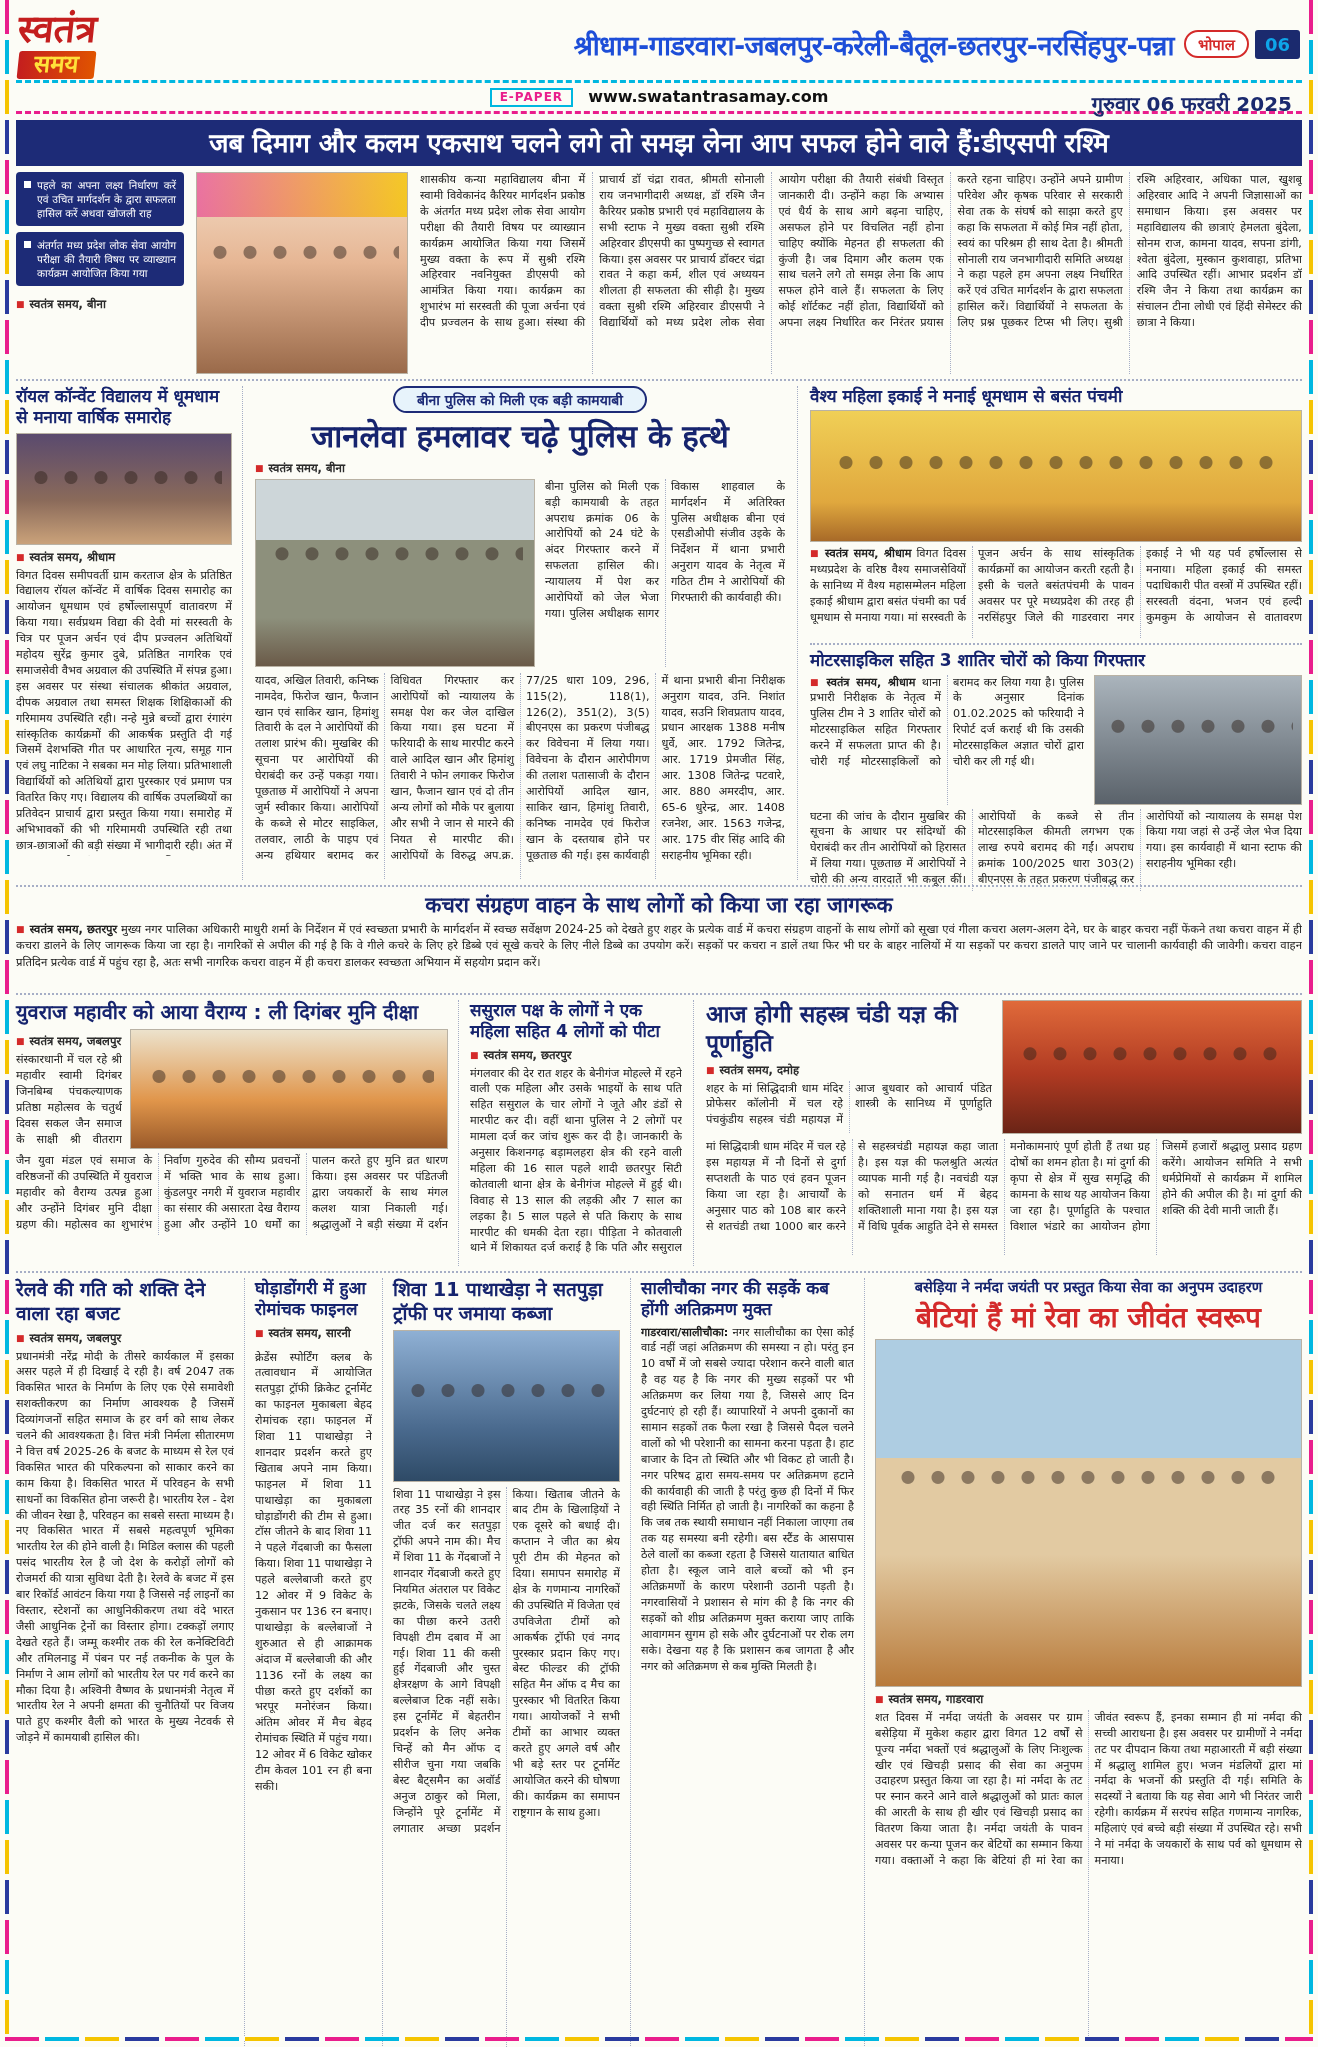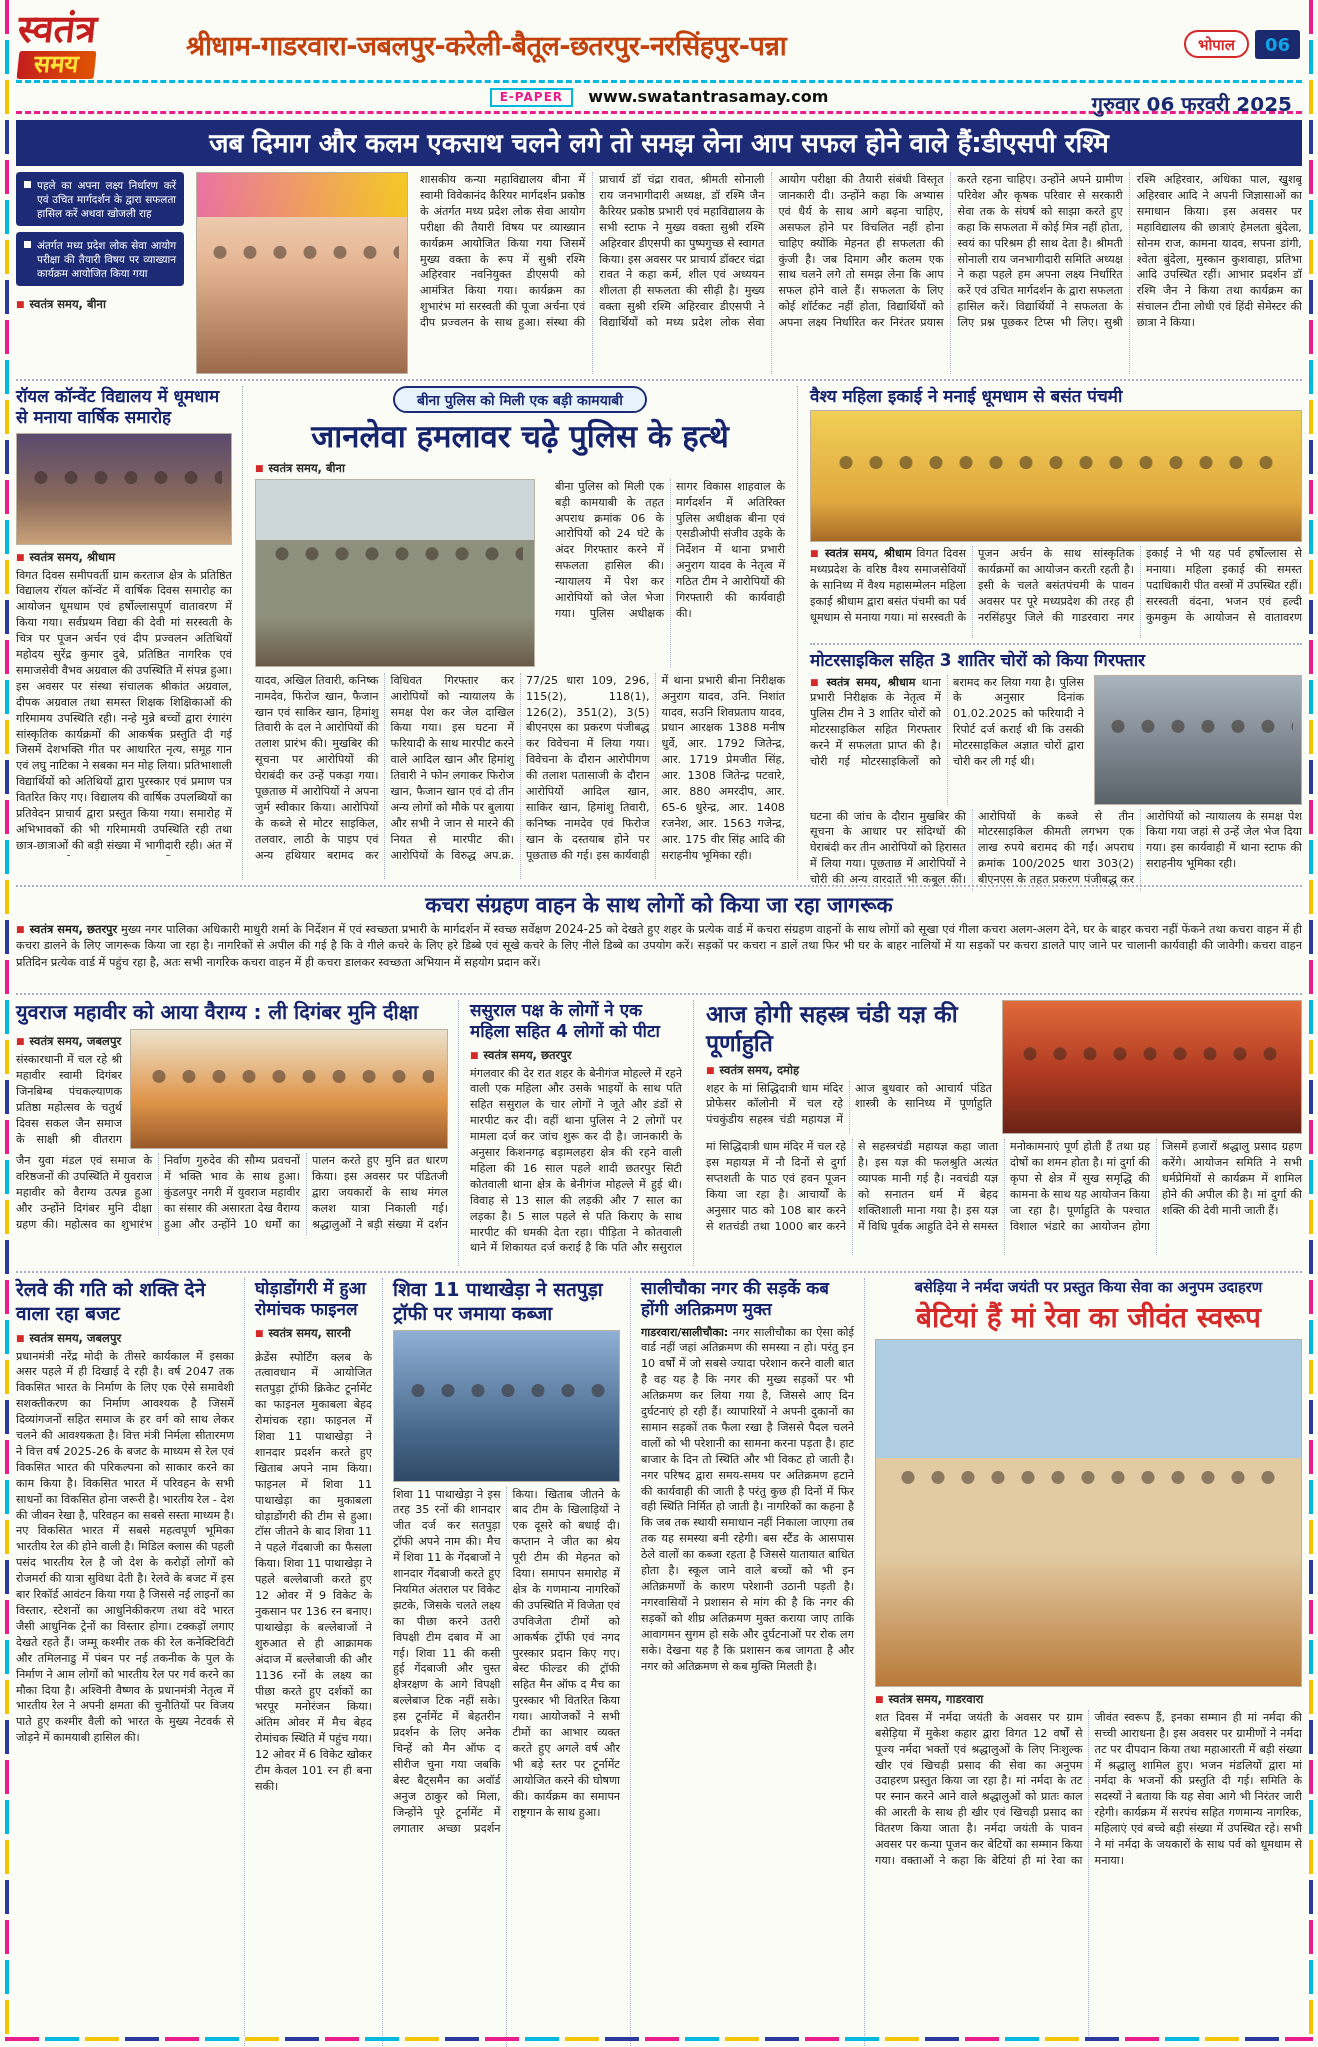--- a/index.html
+++ b/index.html
@@ -13,21 +13,21 @@
   .rv-left{left:5px;} .rv-right{right:5px;}
   .rainbow-h { position:absolute; bottom:6px; left:5px; right:5px; height:4px;
     background:repeating-linear-gradient(90deg,#e91e8c 0 34px,#fcfcf6 34px 40px,#00b7e0 40px 74px,#fcfcf6 74px 80px,#f5c400 80px 114px,#fcfcf6 114px 120px,#2a3b9e 120px 154px,#fcfcf6 154px 160px); }
 
   
   .masthead { display:flex; align-items:center; gap:10px; height:74px; padding:2px 2px 0; }
   .logo { width:158px; line-height:1; }
   .logo-top { font-size:38px; font-weight:bold; color:#c41e1e; transform:skewX(-6deg); }
   .logo-bottom { display:inline-block; font-size:24px; font-weight:bold; color:#ffe13a;
     background:linear-gradient(90deg,#c41e1e,#e05400); padding:1px 16px 3px; border-radius:3px; margin-top:3px; transform:skewX(-6deg); }
-  .cities { flex:1; text-align:left; font-size:27px; font-weight:bold; color:#c2410c; letter-spacing:-0.5px; }
+  .cities { flex:1; text-align:right; font-size:27px; font-weight:bold; color:#1d4ed8; letter-spacing:-0.5px; }
   .mast-right { display:flex; align-items:center; }
   .edition-pill { border:2px solid #d42a2a; color:#d42a2a; font-weight:bold; border-radius:999px;
     padding:2px 12px; font-size:15px; background:#fff; }
   .page-num { background:#1b2a6e; color:#0ea5e9; font-weight:bold; font-size:18px; padding:4px 10px; border-radius:3px; margin-left:6px; }
   .mast-sub { position:relative; border-top:3px dashed #00b7e0; border-bottom:3px dashed #e91e8c;
     padding:4px 0 5px; text-align:center; height:34px; margin-bottom:6px; }
   .epaper { display:inline-block; border:2px solid #00b7e0; color:#e91e8c; font-weight:bold;
     padding:0 8px 1px; font-size:12px; letter-spacing:1px; margin-right:10px; vertical-align:1px; }
   .website { font-weight:bold; font-size:16px; color:#111; }
   .date { position:absolute; right:10px; top:7px; color:#1b2a6e; font-weight:bold; font-size:20px; }
@@ -77,21 +77,21 @@
 
   
   .band2 { display:flex; gap:0; height:494px; }
   .b2-left { width:226px; padding-right:10px; }
   .b2-left .photo { width:100%; height:112px; margin-top:4px; }
   .b2-left .body { height:288px; margin-top:2px; }
   .b2-mid { width:556px; border-left:1px dotted #a6aec6; border-right:1px dotted #a6aec6; padding:0 12px; }
   .badge-pill { display:block; width:max-content; margin:0 auto 4px; border:2px solid #1d2b77; color:#1d2b77;
     background:#e7f3fb; font-weight:bold; font-size:14px; padding:2px 22px; border-radius:999px; }
   .b2-mid h1 { text-align:center; margin:2px 0 2px; }
-  .mid-row { display:flex; gap:20px; height:188px; margin:4px 0 6px; }
+  .mid-row { display:flex; gap:10px; height:188px; margin:4px 0 6px; }
   .p-police { width:280px; height:100%; }
   .mid-row .body { flex:1; }
   .b2-mid .bottom-body { height:206px; }
   .b2-right { flex:1; padding-left:12px; display:flex; flex-direction:column; }
   .b2-right .p-yellow { width:100%; height:132px; margin:3px 0 4px; }
   .va-body { height:92px; }
   .thief-row { display:flex; gap:10px; height:130px; margin:3px 0 4px; }
   .thief-row .body { flex:1; }
   .p-bike { width:208px; height:100%; }
   .thief-bottom { height:82px; }

